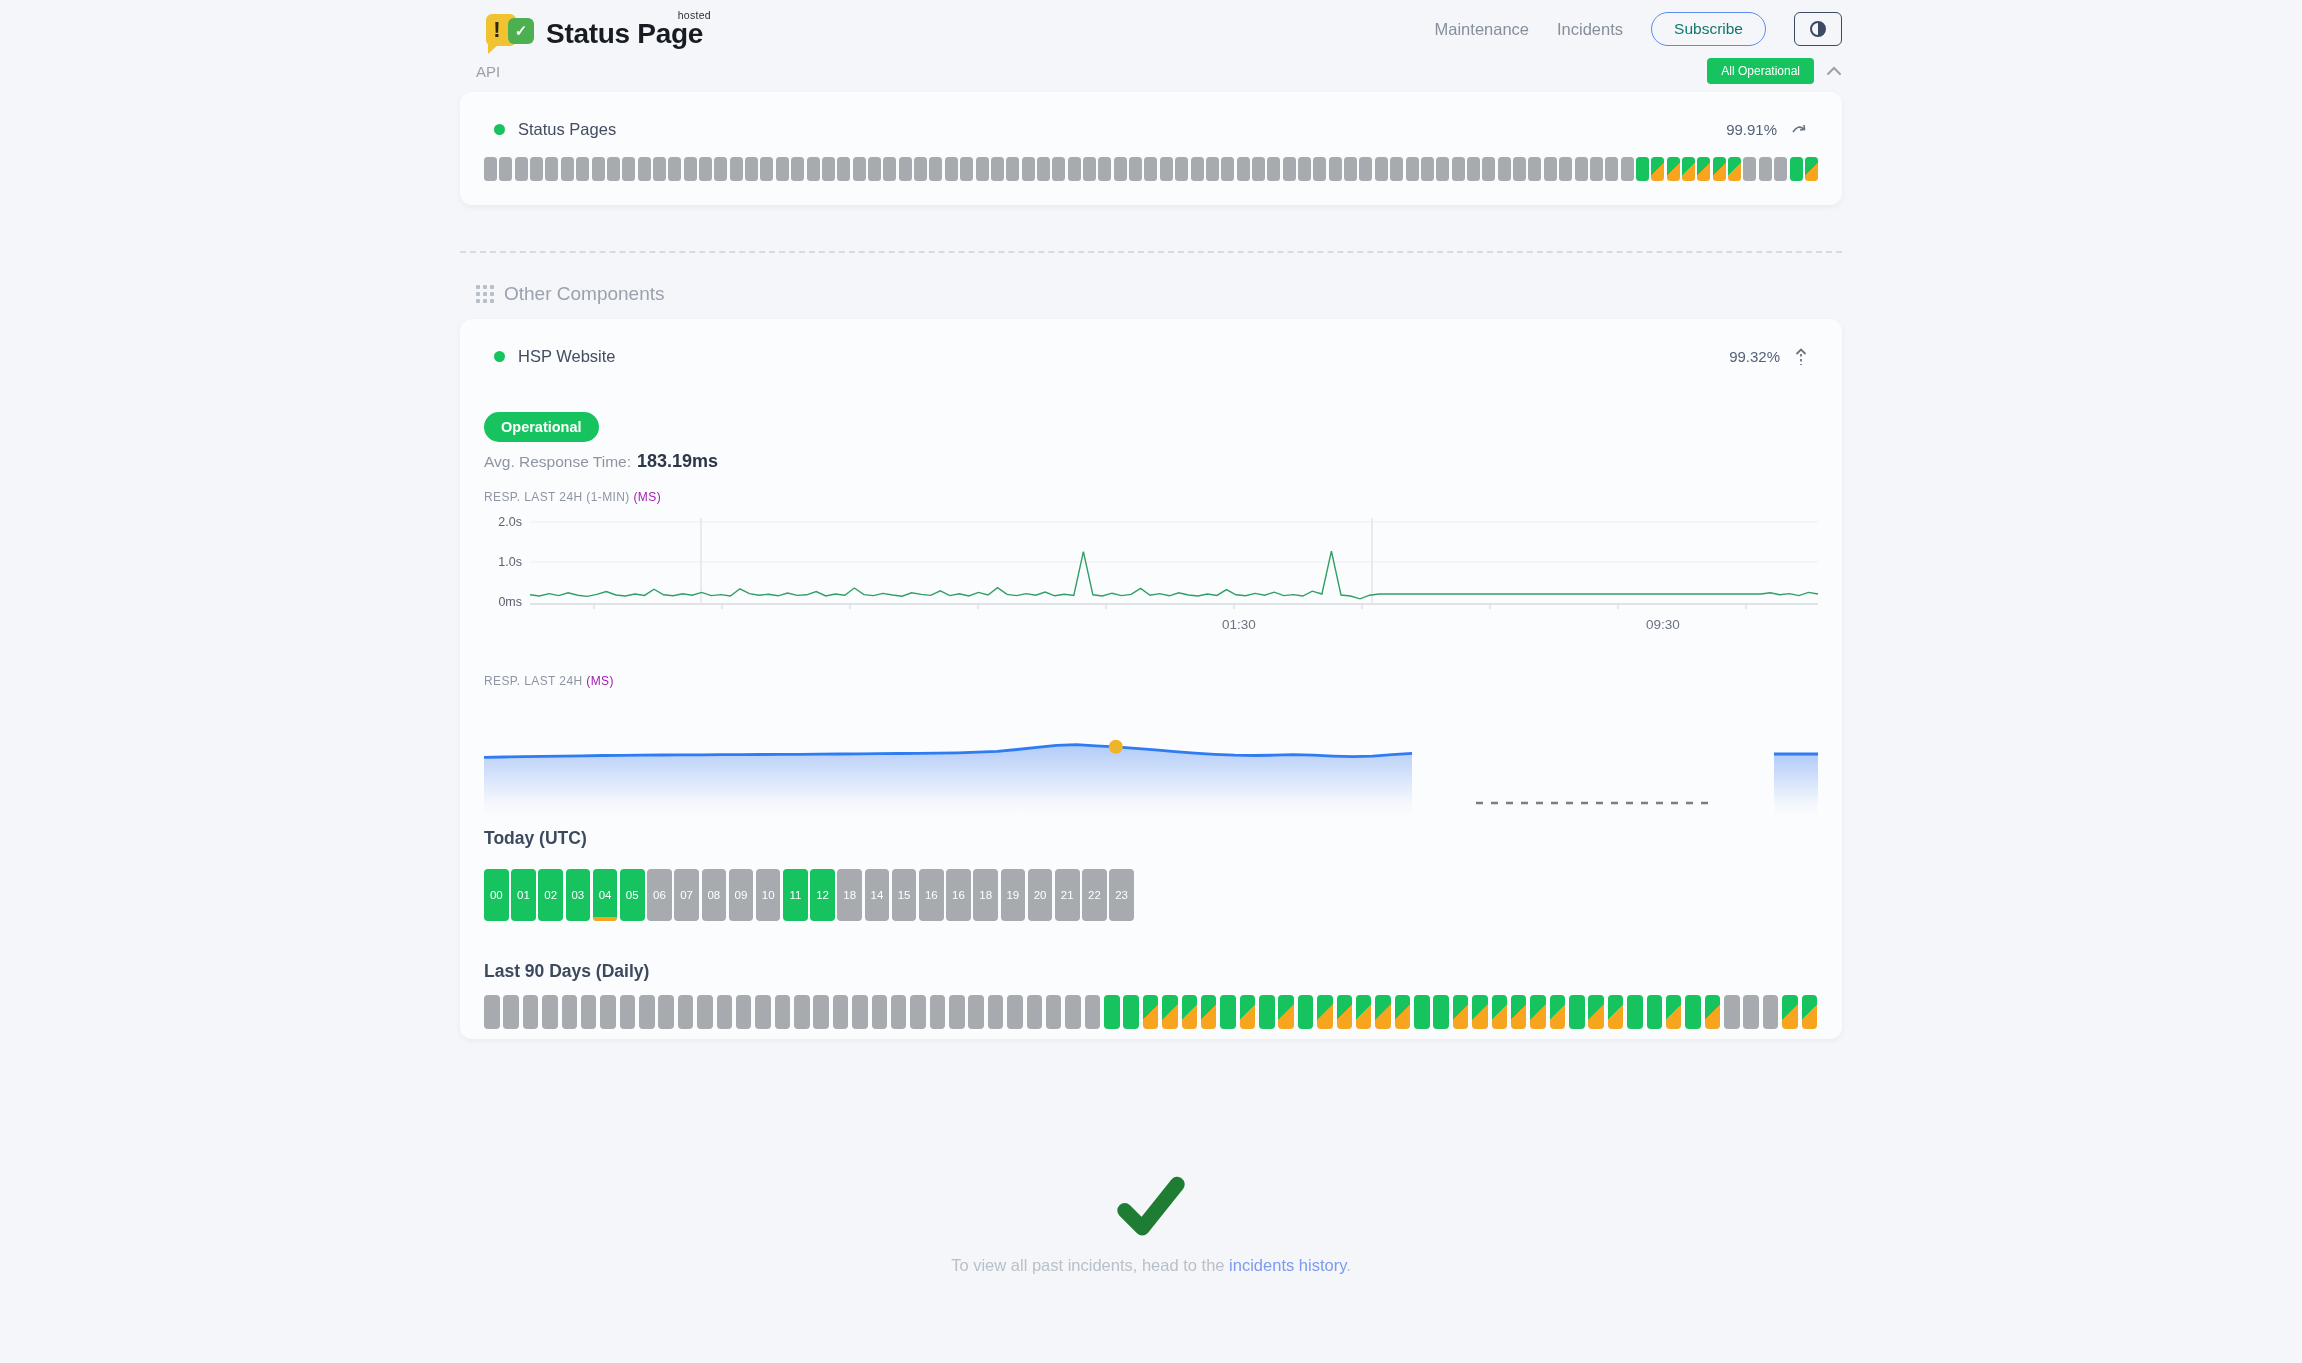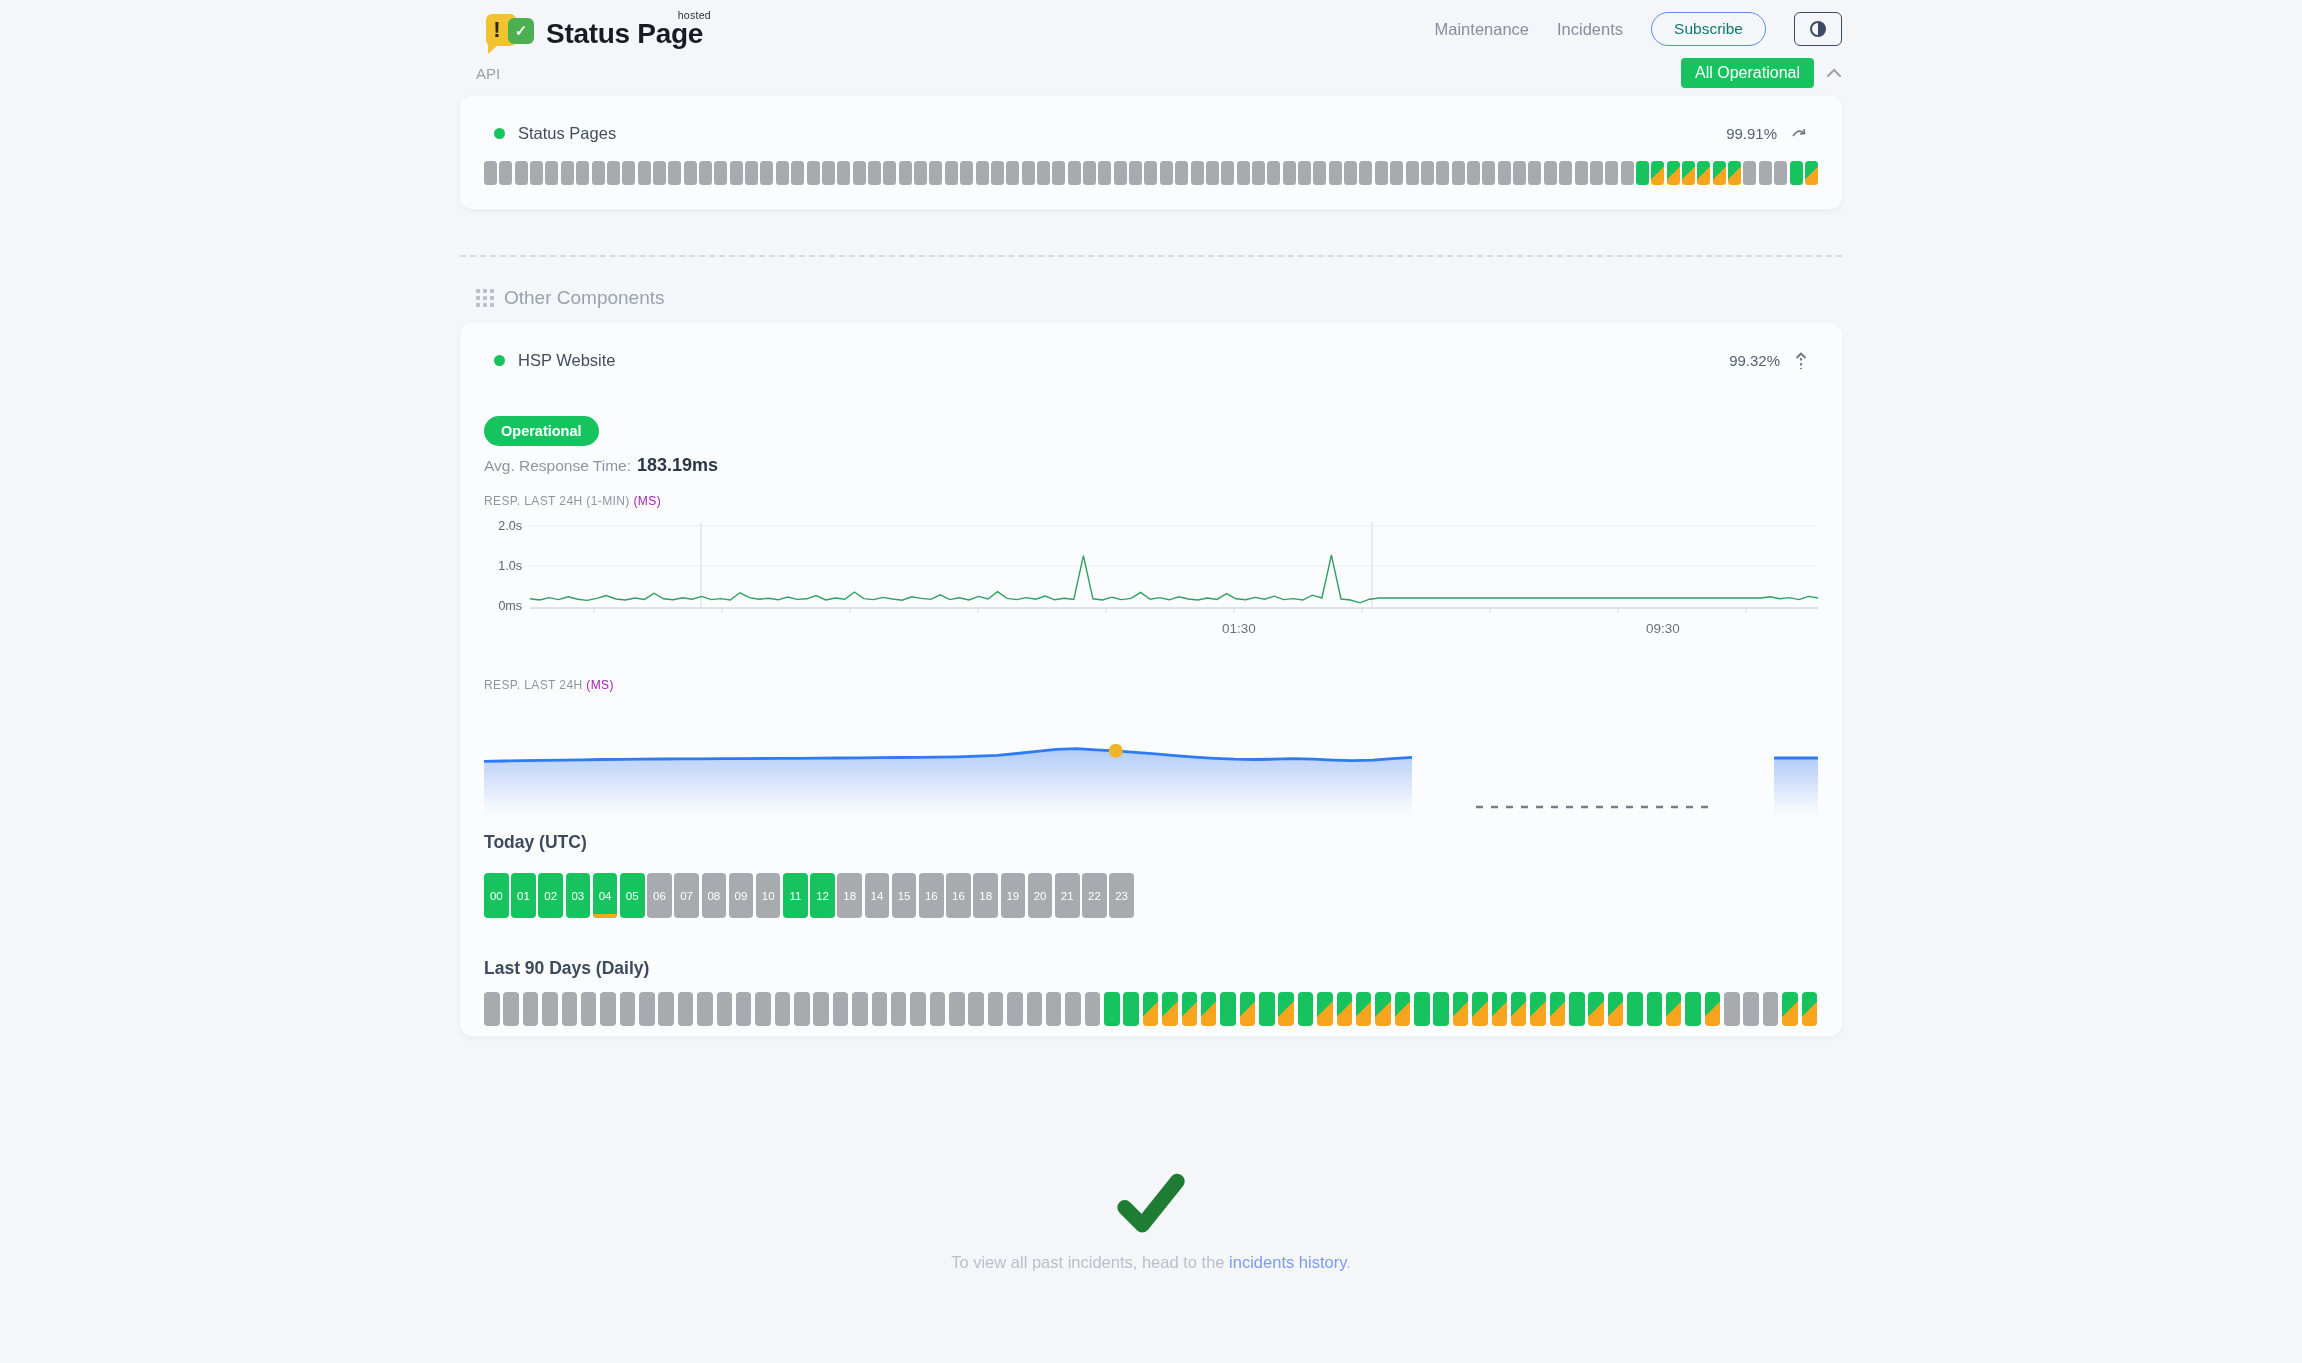--- a/index.html
+++ b/index.html
@@ -17,21 +17,21 @@
   .logo-text { position:relative; font-size:28px; font-weight:700; color:#171b22; letter-spacing:-0.3px; }
   .logo-sup { position:absolute; top:-9px; right:-8px; font-size:10.5px; font-weight:400; color:#2b2f36; letter-spacing:0.3px; }
   .nav { display:flex; align-items:center; gap:28px; margin-top:0; }
   .nav-link { font-size:16.5px; color:#878f9d; cursor:pointer; }
   .subscribe-btn { border:1.5px solid #5a8cf1; color:#0f766e; background:transparent; border-radius:17px; font-size:15.5px; padding:7px 22px; font-family:inherit; cursor:pointer; }
   .toggle-btn { border:1.5px solid #3d4a63; background:transparent; border-radius:6px; width:48px; height:34px; display:flex; align-items:center; justify-content:center; cursor:pointer; }
 
   .header-row2 { display:flex; justify-content:space-between; align-items:center; margin-top:2px; }
   .api-label { font-size:15px; color:#9aa1ac; padding-left:16px; }
   .row2-right { display:flex; align-items:center; gap:12px; }
-  .status-pill { background:#16c35e; color:#fff; font-size:16px; padding:6px 14px; border-radius:4px; }
+  .status-pill { background:#16c35e; color:#fff; font-size:12px; padding:6px 14px; border-radius:4px; }
 
   
   .card { background:#fbfcfd; border-radius:12px; box-shadow:0 2px 6px rgba(25,35,60,0.05); padding:24px; }
   .card1 { margin-top:8px; }
   .comp-row { display:flex; justify-content:space-between; align-items:center; padding:4px 10px 0 10px; }
   .comp-left { display:flex; align-items:center; gap:13px; }
   .dot { width:11px; height:11px; border-radius:50%; background:#16c35e; }
   .comp-name { font-size:16.5px; color:#424d60; font-weight:500; }
   .comp-right { display:flex; align-items:center; gap:14px; }
   .uptime-pct { font-size:15px; color:#55607a; }
@@ -52,21 +52,21 @@
   .avg-val { font-size:18px; color:#2d3748; font-weight:700; margin-left:6px; }
   .resp-label { margin-top:18px; font-size:12px; letter-spacing:0.4px; color:#8d95a3; }
   .resp-label .unit { color:#a21caf;margin-top:35px; }
   .resp-label2 { margin-top:30px; }
   .chart1-wrap { margin-top:8px; }
   .chart2-wrap { margin-top:16px; }
   svg text { font-family:"Liberation Sans",sans-serif; }
 
   .sub-heading { font-size:17.5px; color:#3d4a5e; font-weight:600; margin-top:8px; }
   .hours-row { display:flex; gap:2.6px; margin-top:20px; }
-  .hour { width:24.6px; height:45px; border-radius:4px; position:relative; display:flex; align-items:center; justify-content:center; }
+  .hour { width:24.6px; height:52px; border-radius:4px; position:relative; display:flex; align-items:center; justify-content:center; }
   .hour.up { background:#16c35e; } .hour.off { background:#a7aaae; }
   .hour span { color:#fff; font-size:11.5px; }
   .hour .strip { position:absolute; bottom:0; left:0; right:0; height:4.5px; background:#f7a51f; border-radius:0 0 4px 4px; }
 
   .l90-heading { margin-top:40px; }
   .dbar-row { display:flex; justify-content:space-between; margin-top:13px; }
   .dbar { width:15.5px; height:34px; border-radius:4px; }
   .dbar.gray { background:#a7aaae; } .dbar.green { background:#16c35e; }
   .dbar.mixed { background:linear-gradient(135deg,#16c35e 49%,#f7a51f 51%); }
 

